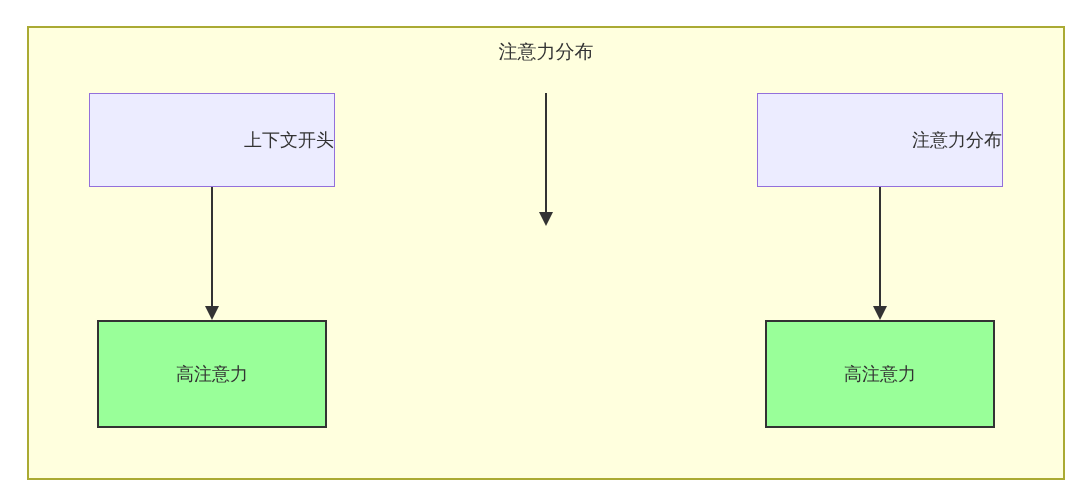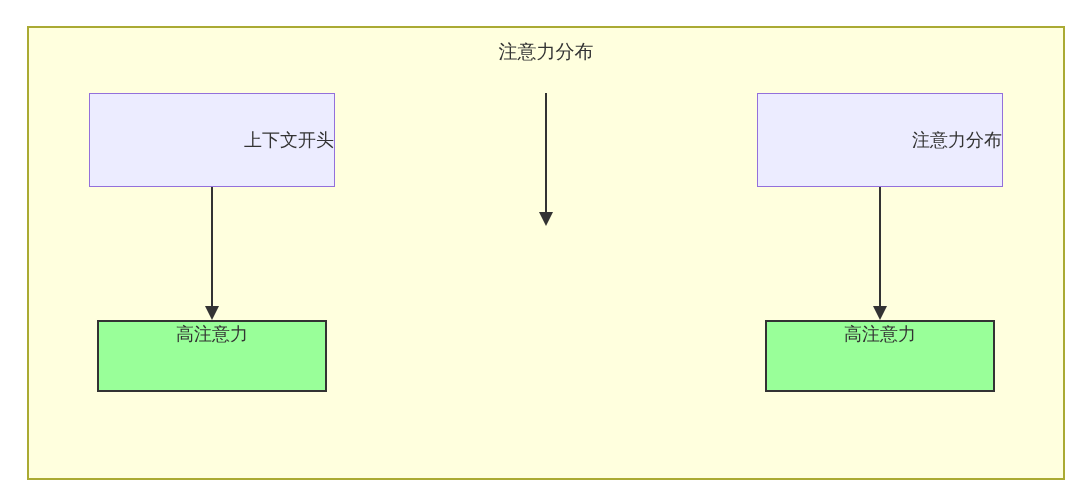--- a/index.html
+++ b/index.html
@@ -51,25 +51,25 @@
     font-size: 18px;
     color: var(--text, #333333);
   }
   .arrow {
     width: 16px;
     height: 133px;
     display: block;
   }
   .target-box {
     width: 230px;
-    height: 72px;
+    height: 108px;
     box-sizing: border-box;
     border: 2px solid var(--emph-border, #333333);
     display: flex;
-    align-items: flex-start;
+    align-items: center;
     justify-content: center;
     font-size: 18px;
     color: var(--text, #333333);
   }
   .target-box.high { background: var(--high-fill, #99ff99); }
   .target-box.low  { background: var(--low-fill, #ff9999); }
 </style>
 </head>
 <body>
 

